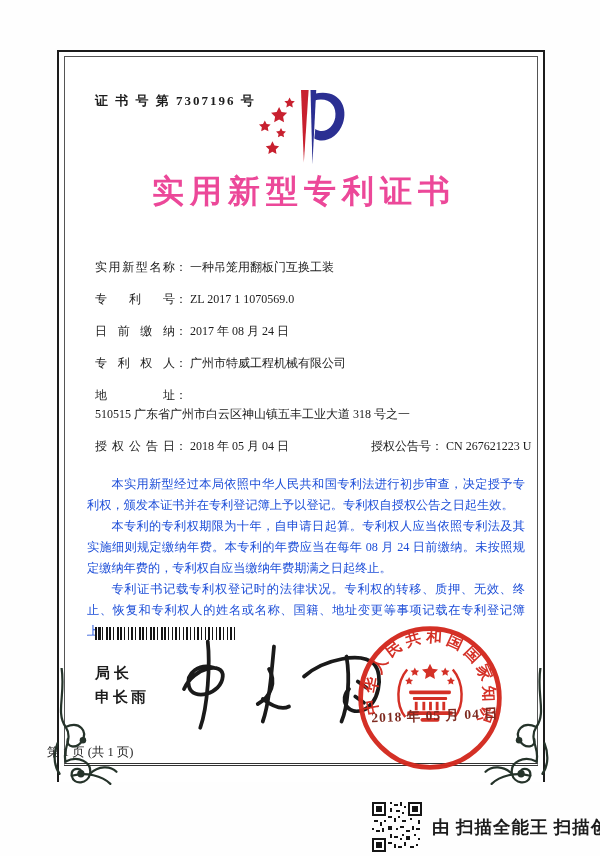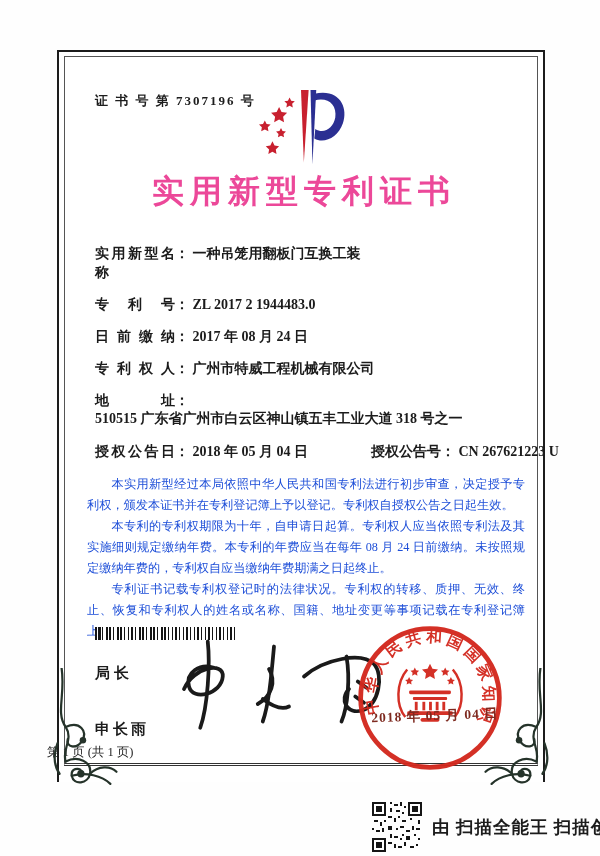--- a/index.html
+++ b/index.html
@@ -14,41 +14,41 @@
     border:1px solid #555; border-bottom:3px double #333; pointer-events:none; }
 
   .cert-no { position:absolute; left:36px; top:40px; font-size:13px; letter-spacing:2px;
     font-weight:600; color:#1d1d1d; }
 
   .logo { position:absolute; left:50%; top:36px; transform:translateX(-50%); }
 
   .title { position:absolute; left:0; right:0; top:118px; text-align:center;
     font-size:32px; font-weight:600; letter-spacing:6px; padding-left:6px; color:#ec4899; }
 
-  .fields { position:absolute; left:36px; top:192px; width:430px; font-size:14px;
-    font-weight:700; color:#1b1b1b; }
+  .fields { position:absolute; left:36px; top:206px; width:430px; font-size:12px;
+    font-weight:400; color:#1b1b1b; }
   .frow { margin-bottom:13px; line-height:19px; position:relative; }
   .flabel { display:inline-block; width:80px; text-align:justify; text-align-last:justify;
     vertical-align:top; }
   .fcolon { vertical-align:top; }
   .fvalue { vertical-align:top; }
   .frow.addr .fvalue { display:inline-block; width:368px; line-height:18px; }
   .grant-right { position:absolute; left:276px; top:0; white-space:nowrap; }
 
   .paragraphs { position:absolute; left:28px; top:422px; width:438px; font-size:12.2px;
     line-height:21px; text-align:justify; color:#1d4ed8; font-weight:500; }
   .paragraphs p { text-indent:2em; }
 
   .barcode { position:absolute; left:36px; top:575px; width:142px; height:13px;
     background:repeating-linear-gradient(90deg,#151515 0 1.5px,#fff 1.5px 3px,
       #151515 3px 5.5px,#fff 5.5px 7px,#151515 7px 8px,#fff 8px 11px); }
 
   .director-title { position:absolute; left:36px; top:612px; font-size:15px;
     font-weight:600; letter-spacing:4px; color:#1d1d1d; }
-  .director-name  { position:absolute; left:36px; top:668px; font-size:15px;
+  .director-name  { position:absolute; left:36px; top:636px; font-size:15px;
     font-weight:600; letter-spacing:3px; color:#1d1d1d; }
 
   .signature { position:absolute; left:100px; top:582px; }
 
   .seal { position:absolute; left:295px; top:570px; width:152px; height:152px; opacity:.96; }
   .seal-date { position:absolute; left:296px; top:655px; width:160px; text-align:center;
     font-size:13.5px; font-weight:700; color:#7e2a20; transform:rotate(-2deg);
     letter-spacing:1px; }
 
   .page-footer { position:absolute; left:0; right:0; top:692px; text-align:left;
@@ -110,21 +110,21 @@
 
     <div class="title">实用新型专利证书</div>
 
     <div class="fields">
       <div class="frow">
         <span class="flabel">实用新型名称</span><span class="fcolon">：</span>
         <span class="fvalue">一种吊笼用翻板门互换工装</span>
       </div>
       <div class="frow">
         <span class="flabel">专利号</span><span class="fcolon">：</span>
-        <span class="fvalue">ZL 2017 2 1944483.0</span>
+        <span class="fvalue">ZL 2017 1 1070569.0</span>
       </div>
       <div class="frow">
         <span class="flabel">日前缴纳</span><span class="fcolon">：</span>
         <span class="fvalue">2017 年 08 月 24 日</span>
       </div>
       <div class="frow">
         <span class="flabel">专利权人</span><span class="fcolon">：</span>
         <span class="fvalue">广州市特威工程机械有限公司</span>
       </div>
       <div class="frow addr">

